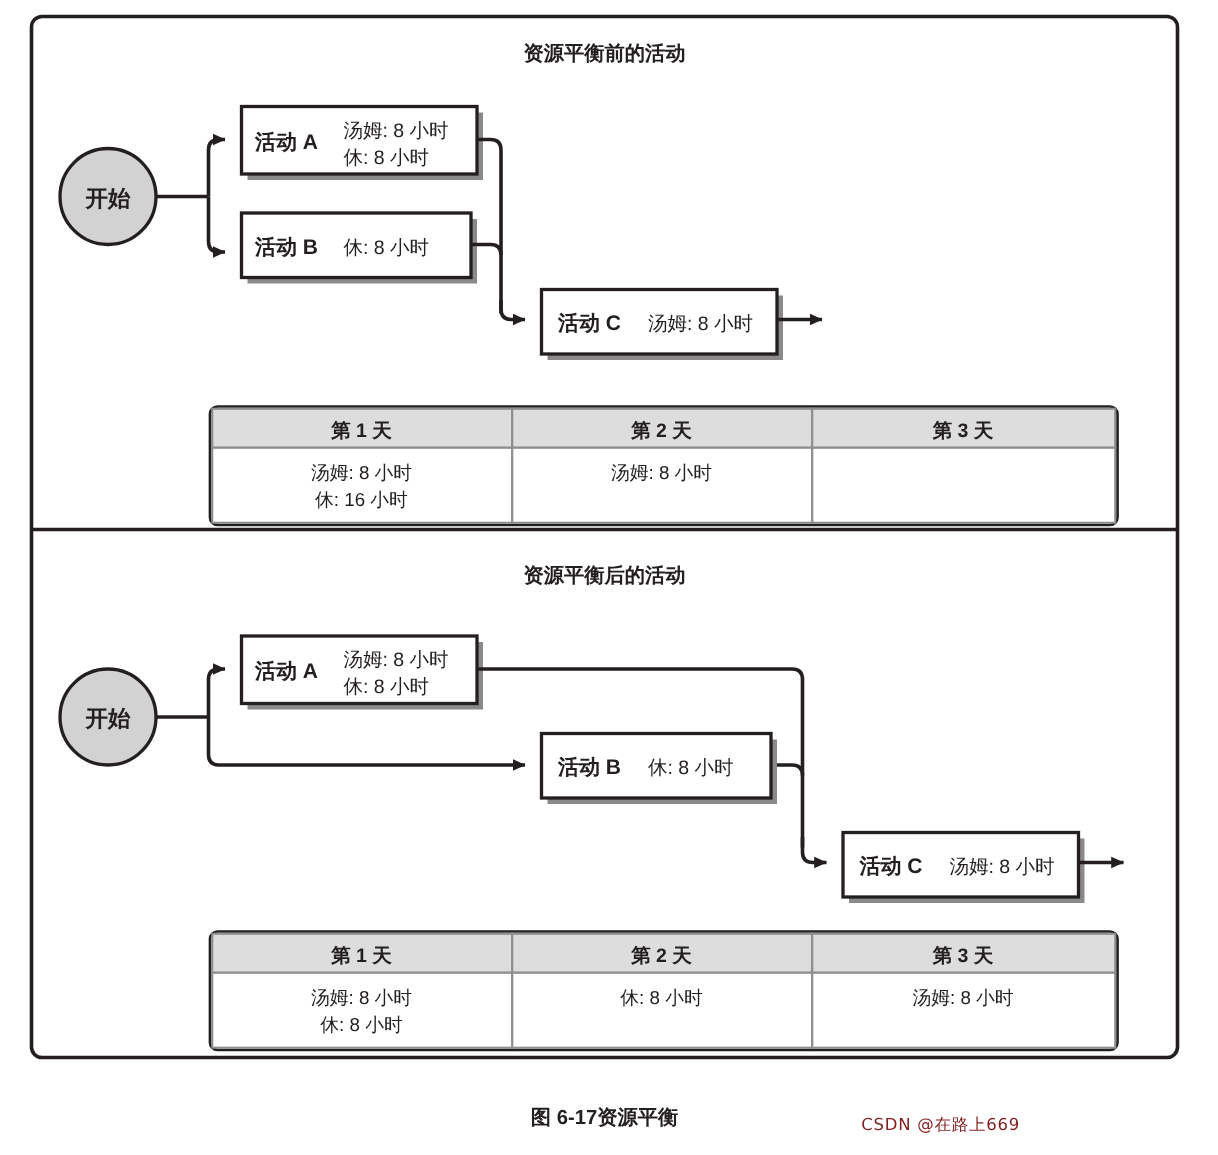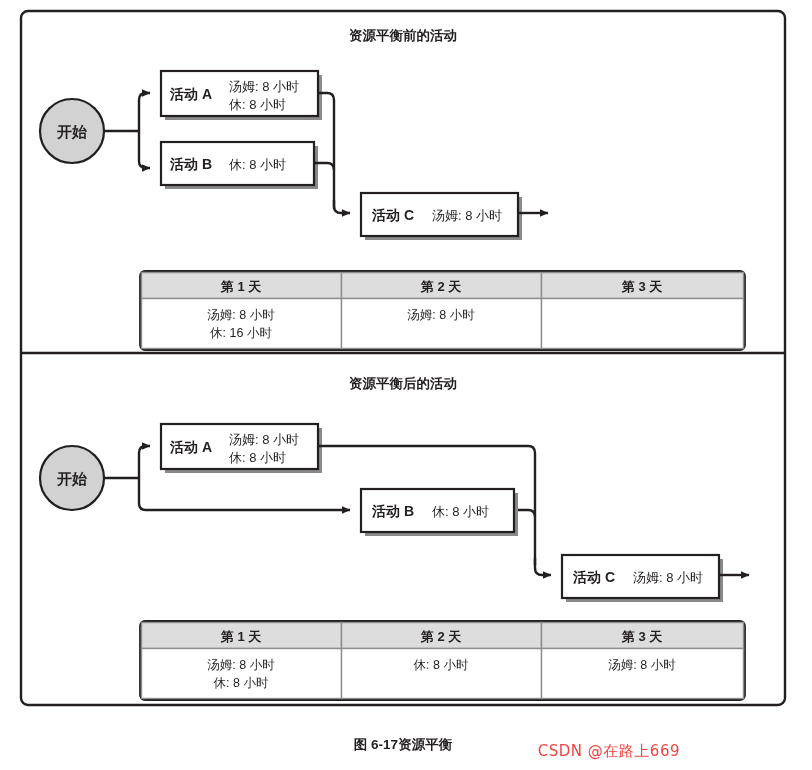--- a/index.html
+++ b/index.html
@@ -23,21 +23,21 @@
   .frame-rect{fill:#ffffff;stroke:#231f20;stroke-width:2.4;}
   .grid-line{stroke:#231f20;stroke-width:2.4;}
   .conn{fill:none;stroke:#231f20;stroke-width:2.4;}
   .tbl-outer{fill:none;stroke:#231f20;stroke-width:1.8;}
   .tbl-head{fill:#dddddd;stroke:#8d8d8d;stroke-width:1.4;}
   .tbl-cell{fill:#ffffff;stroke:#8d8d8d;stroke-width:1.4;}
   .start-circle{fill:#d2d2d2;stroke:#231f20;stroke-width:2.2;}
   .shadow{fill:#8a8a8a;}
   .watermark{
     position:absolute;right:16px;top:742px;
-    font-size:15px;color:#ef4444;letter-spacing:.5px;
+    font-size:11px;color:#7f1d1d;letter-spacing:.5px;
     font-family:"DejaVu Sans",sans-serif;white-space:nowrap;
   }
 </style>
 </head>
 <body>
 
 <div id="figure-root">
 
   <svg id="diagram" viewBox="0 0 812 770" xmlns="http://www.w3.org/2000/svg">
     <defs>

